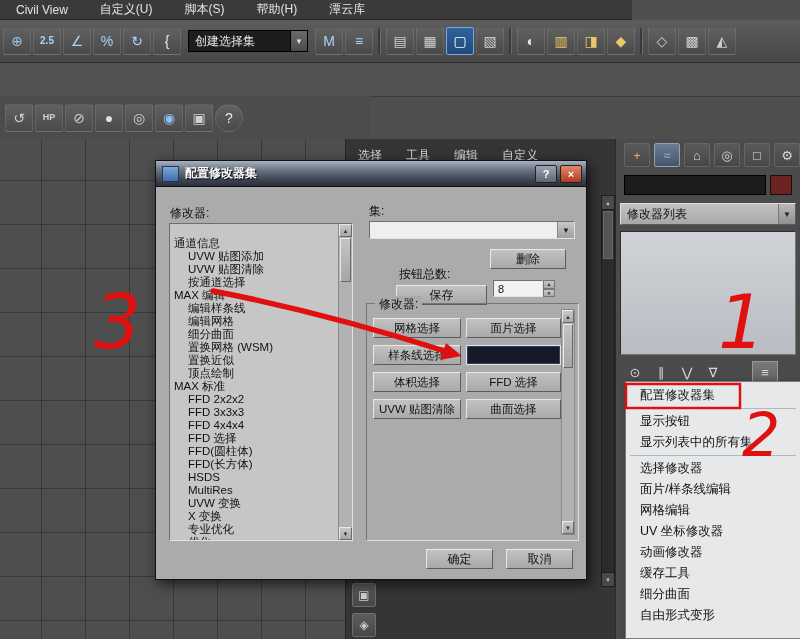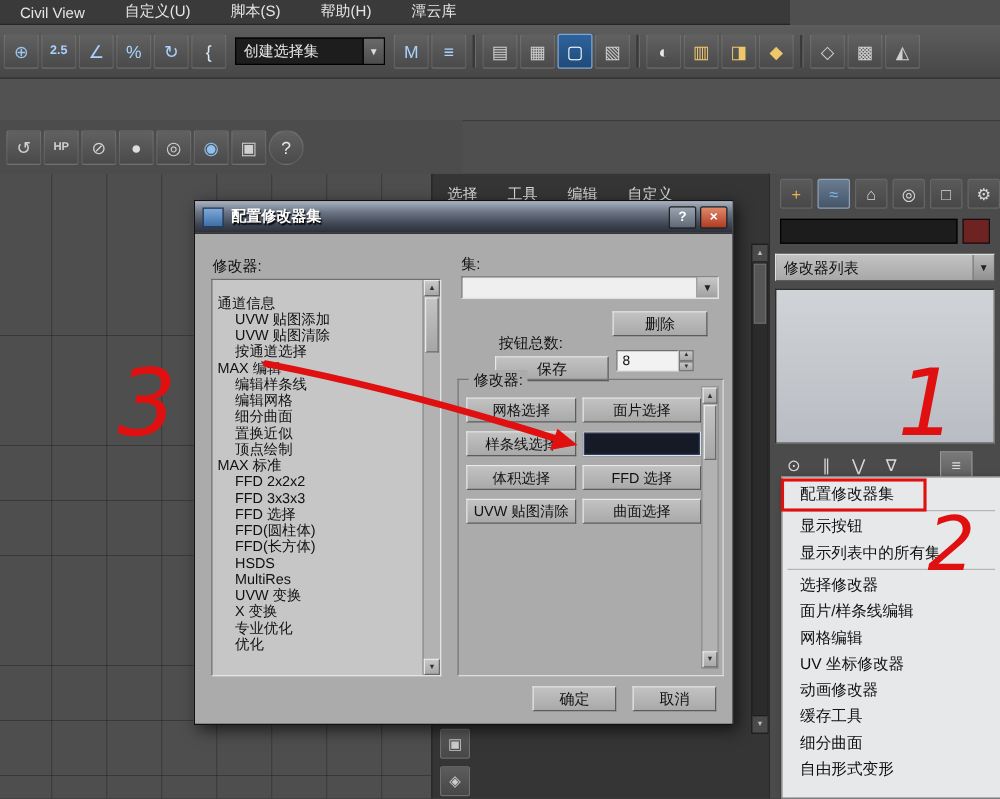--- a/index.html
+++ b/index.html
@@ -390,25 +390,27 @@
         <div class="dlg-list-inner" data-name="modifier-list-items">
 
         <div class="litem" data-name="modifier-list-item">通道信息</div>
             <div class="litem indent" data-name="modifier-list-item">UVW 贴图添加</div>
             <div class="litem indent" data-name="modifier-list-item">UVW 贴图清除</div>
             <div class="litem indent" data-name="modifier-list-item">按通道选择</div>
             <div class="litem" data-name="modifier-list-item">MAX 编辑</div>
             <div class="litem indent" data-name="modifier-list-item">编辑样条线</div>
             <div class="litem indent" data-name="modifier-list-item">编辑网格</div>
             <div class="litem indent" data-name="modifier-list-item">细分曲面</div>
+            <div class="litem indent" data-name="modifier-list-item">置换网格 (WSM)</div>
             <div class="litem indent" data-name="modifier-list-item">置换近似</div>
             <div class="litem indent" data-name="modifier-list-item">顶点绘制</div>
             <div class="litem" data-name="modifier-list-item">MAX 标准</div>
             <div class="litem indent" data-name="modifier-list-item">FFD 2x2x2</div>
             <div class="litem indent" data-name="modifier-list-item">FFD 3x3x3</div>
+            <div class="litem indent" data-name="modifier-list-item">FFD 4x4x4</div>
             <div class="litem indent" data-name="modifier-list-item">FFD 选择</div>
             <div class="litem indent" data-name="modifier-list-item">FFD(圆柱体)</div>
             <div class="litem indent" data-name="modifier-list-item">FFD(长方体)</div>
             <div class="litem indent" data-name="modifier-list-item">HSDS</div>
             <div class="litem indent" data-name="modifier-list-item">MultiRes</div>
             <div class="litem indent" data-name="modifier-list-item">UVW 变换</div>
             <div class="litem indent" data-name="modifier-list-item">X 变换</div>
             <div class="litem indent" data-name="modifier-list-item">专业优化</div>
             <div class="litem indent" data-name="modifier-list-item">优化</div>
           </div>

